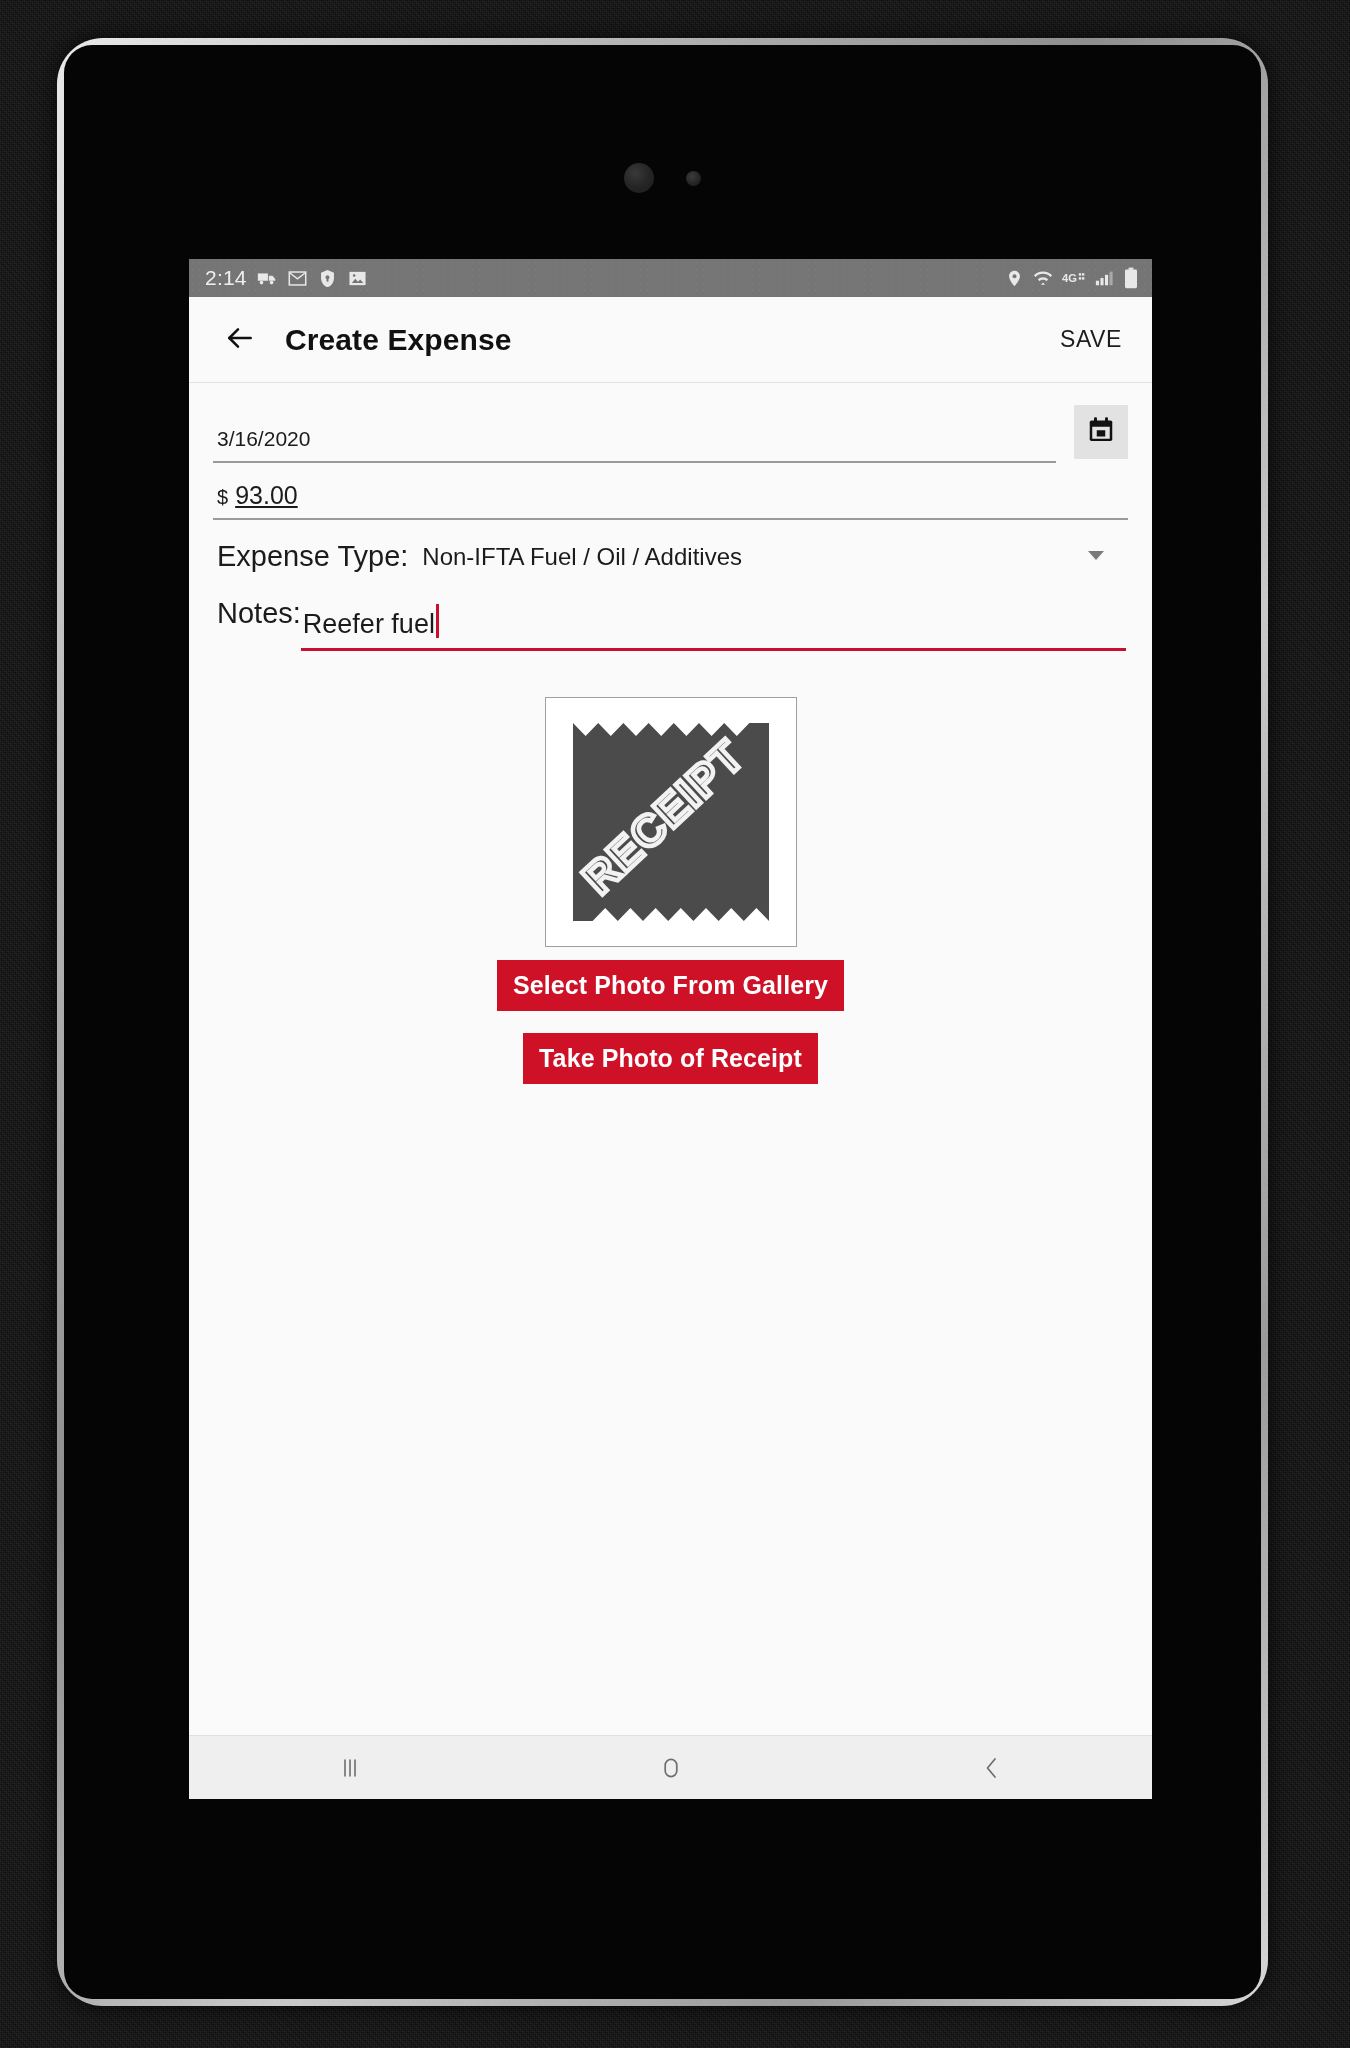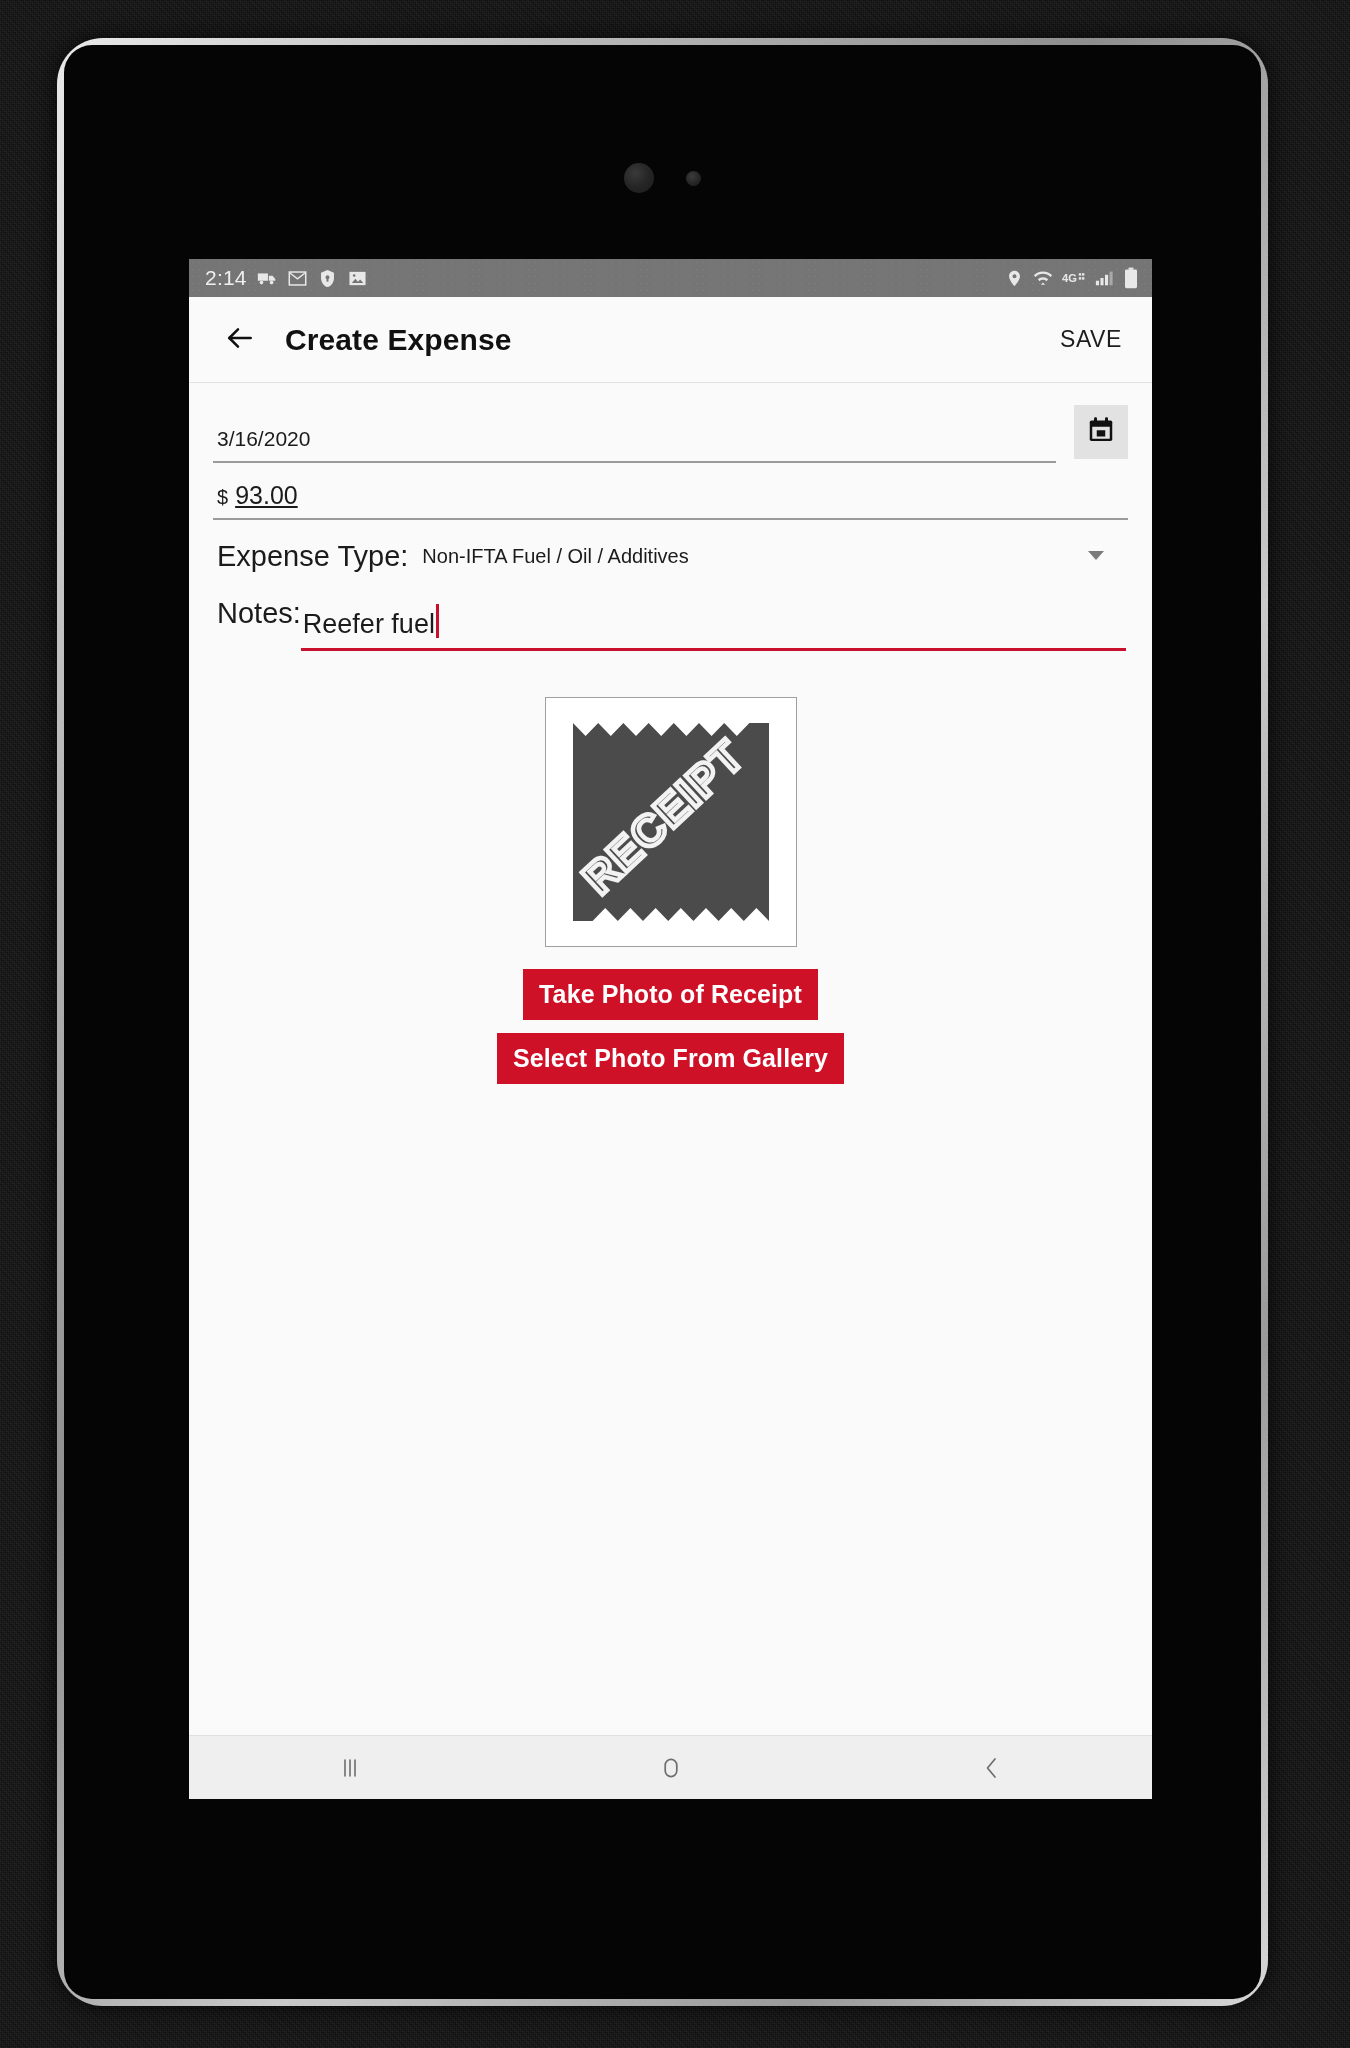--- a/index.html
+++ b/index.html
@@ -176,21 +176,21 @@
   #amount-value { font-size: 25px; color: #1b1b1b; cursor: text; text-decoration: underline; }
 
   
   #type-row {
     margin-bottom: 16px;
     align-items: center;
     padding: 6px 2px 6px 4px;
     cursor: pointer;
   }
   #type-label { font-size: 29px; color: #1b1b1b; }
-  #type-value { font-size: 20px; color: #1b1b1b; margin-left: 14px; }
+  #type-value { font-size: 24px; color: #1b1b1b; margin-left: 14px; }
   #type-caret { margin-left: auto; margin-right: 20px; }
 
   
   #notes-row { align-items: flex-start; padding: 2px 2px 0 4px; }
   #notes-label { font-size: 29px; color: #1b1b1b; padding-bottom: 9px; }
   #notes-field {
     flex: 1 1 auto;
     border-bottom: 3px solid #c8102e;
     padding: 2px 2px 8px 2px;
     display: flex;
@@ -408,22 +408,22 @@
                   12.6,13 12.6,-13 12.6,13 12.6,-13 12.6,13 12.6,-13 12.6,13 12.6,-13
                   L202,6 L202,204
                   l-12.6,-13 -12.6,13 -12.6,-13 -12.6,13 -12.6,-13 -12.6,13
                   -12.6,-13 -12.6,13 -12.6,-13 -12.6,13 -12.6,-13 -12.6,13 -12.6,-13 -12.6,13
                   L6,204 Z"></path>
                 <text x="104" y="112" transform="rotate(-43 104 108)" text-anchor="middle" font-family="Liberation Sans, sans-serif" font-size="44" font-weight="bold" fill="none" stroke="#f2f2f2" stroke-width="4.5" letter-spacing="1.5">RECEIPT</text>
               </svg>
             </span>
           </div>
 
+          <div class="photo-button" id="select-photo-button">Select Photo From Gallery</div>
           <div class="photo-button" id="take-photo-button">Take Photo of Receipt</div>
-          <div class="photo-button" id="select-photo-button">Select Photo From Gallery</div>
         </div>
 
       </div>
 
       <div id="nav-bar">
         <div class="nav-btn">
           <span>
             <svg width="26" height="26" viewBox="0 0 26 26" stroke="#6e6e6e" stroke-width="1.6" stroke-linecap="round">
               <path d="M8 5v16M13 5v16M18 5v16"></path>
             </svg>

